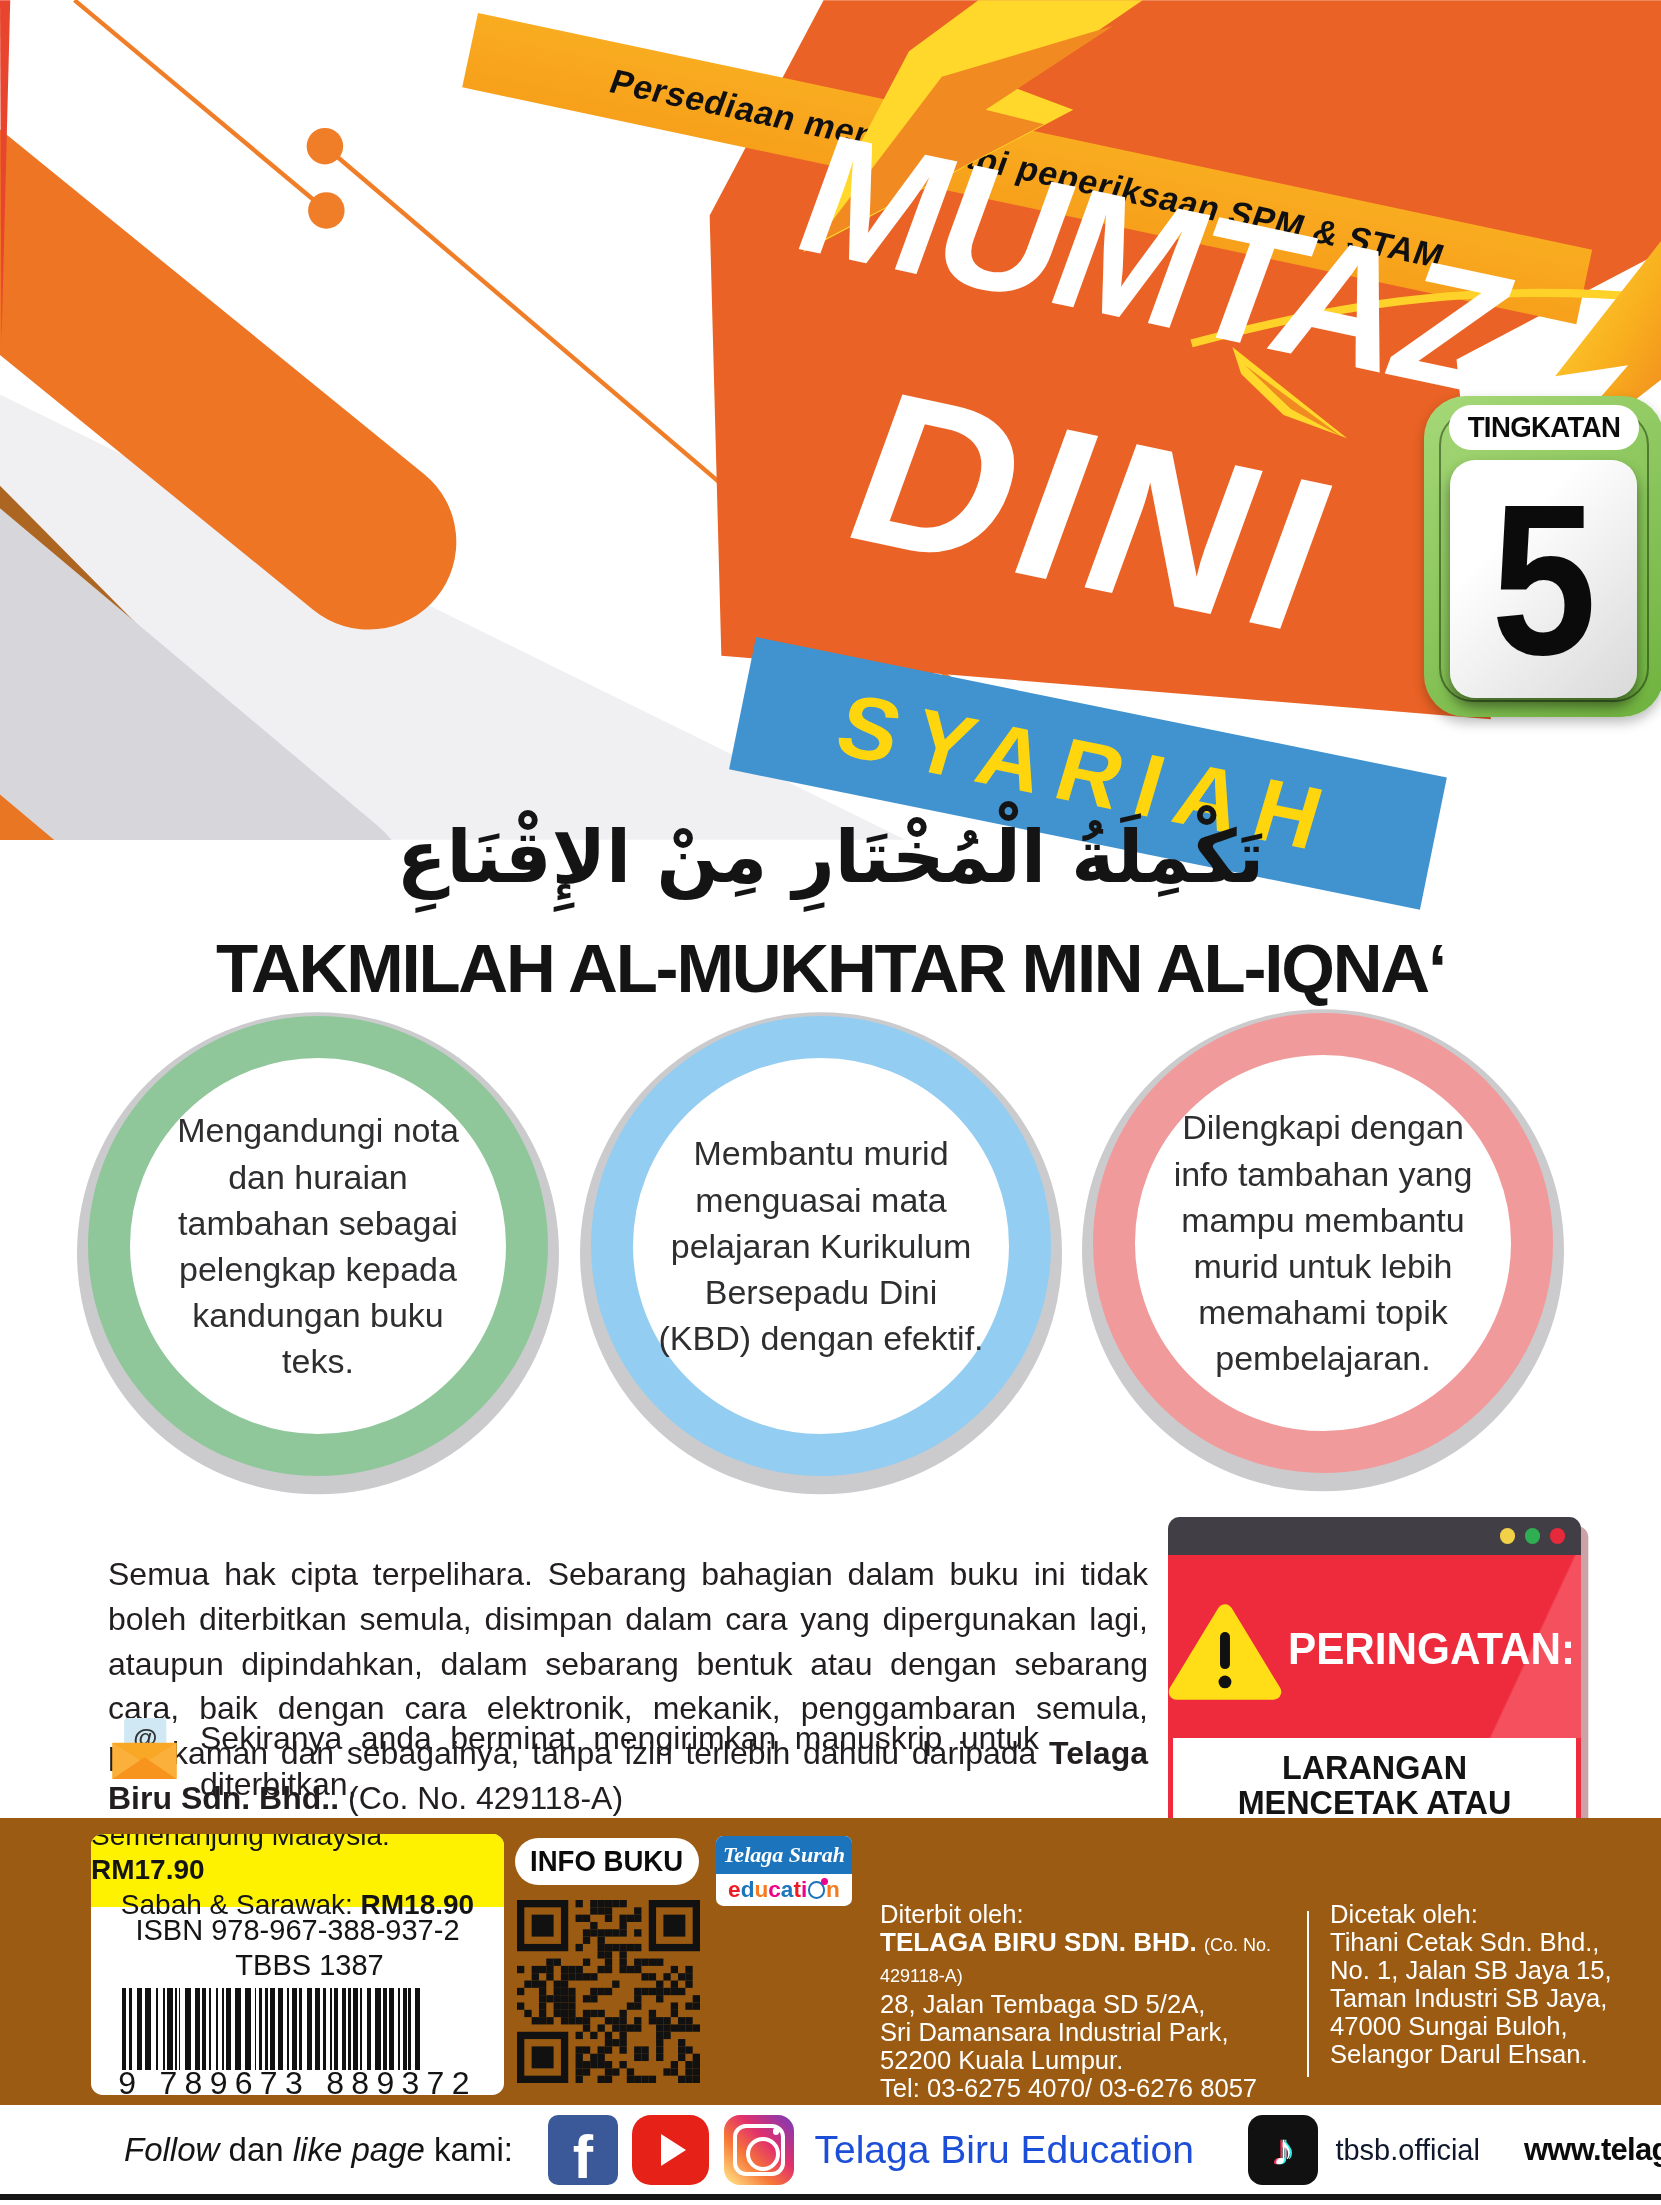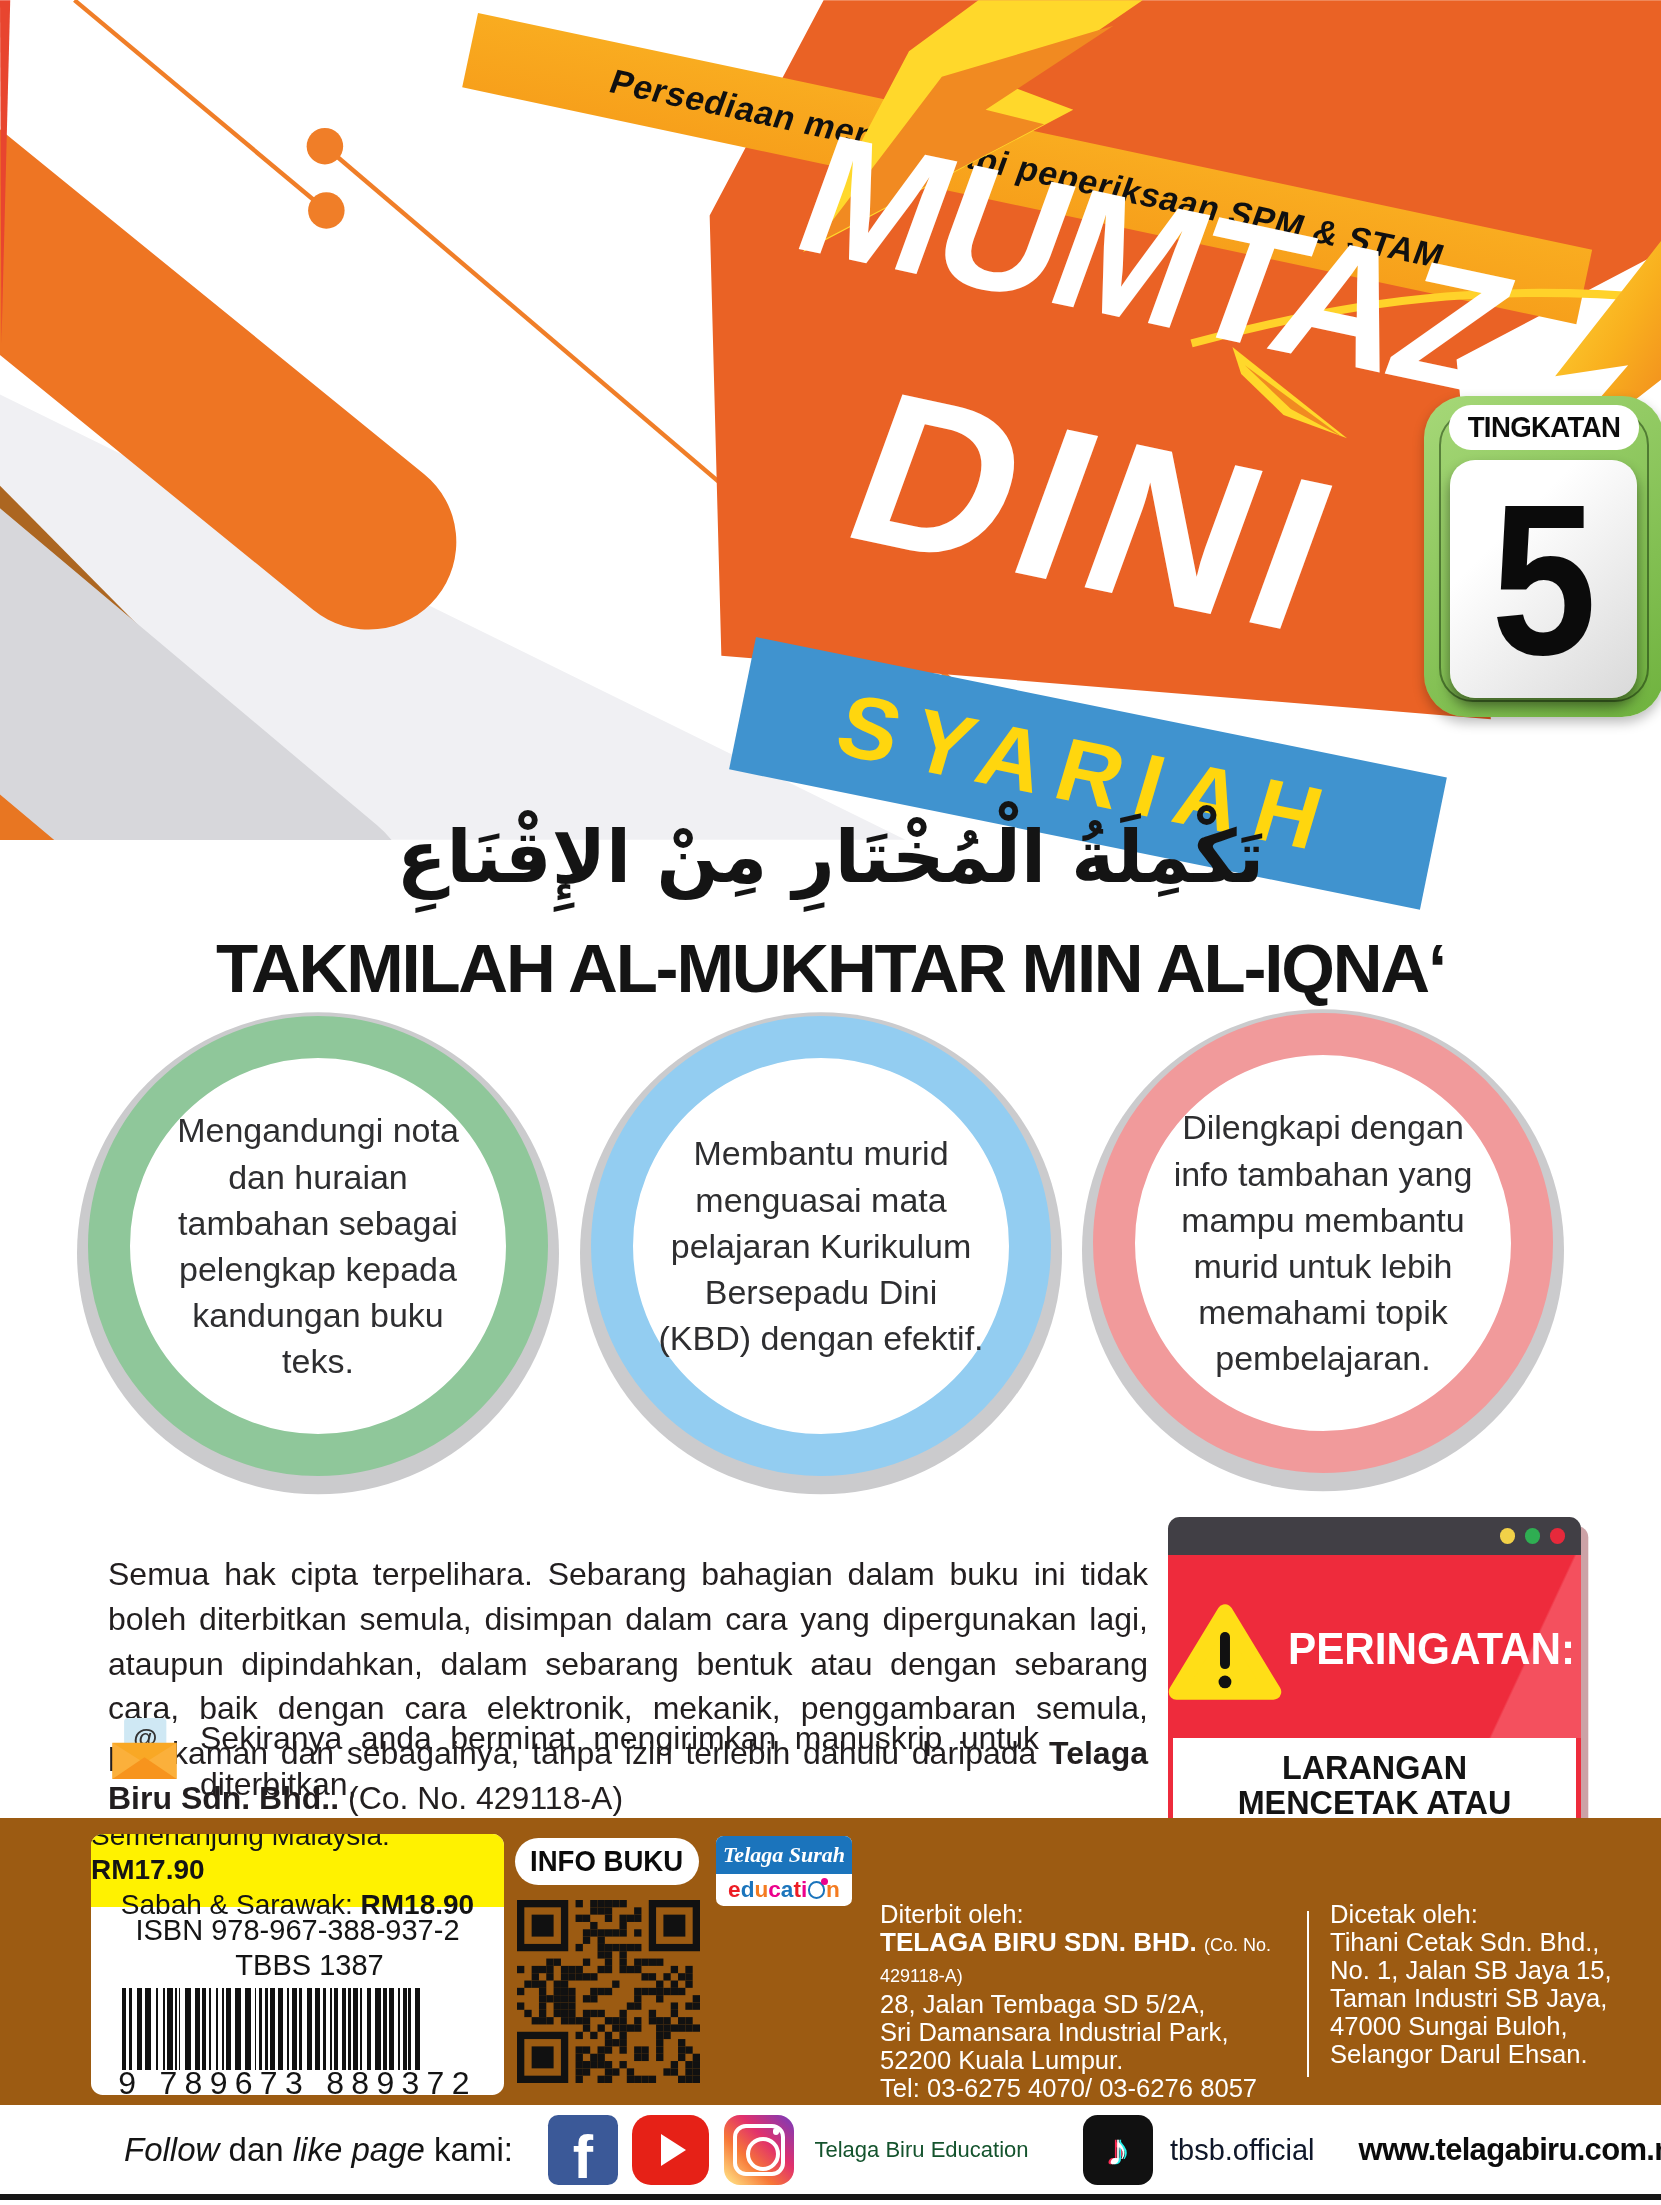--- a/index.html
+++ b/index.html
@@ -103,21 +103,21 @@
   .follow-label i{font-style:italic;}
   .sicon{width:70px;height:70px;border-radius:11.7px;position:relative;flex:none;}
   .fb{background:#3B5998;margin-left:35px;display:flex;align-items:center;justify-content:center;border-radius:10.2px;}
   .fb span{color:#fff;font-size:61px;font-weight:bold;margin-top:13px;}
   .yt{background:#E62117;margin-left:14.6px;width:77px;border-radius:19px;display:flex;align-items:center;justify-content:center;}
   .yt .tri{width:0;height:0;border-left:25px solid #fff;border-top:16px solid transparent;border-bottom:16px solid transparent;margin-left:5.8px;}
   .ig{margin-left:14.6px;background:linear-gradient(45deg,#FFDC80 5%,#F77737 35%,#E1306C 62%,#833AB4 95%);border-radius:16px;}
   .ig .frame{position:absolute;inset:8.8px;border:4.4px solid #fff;border-radius:13px;}
   .ig .lens{position:absolute;left:50%;top:50%;width:26px;height:26px;margin:-13px 0 0 -13px;border:4.4px solid #fff;border-radius:50%;}
   .ig .dot{position:absolute;right:14.6px;top:13px;width:6.6px;height:6.6px;background:#fff;border-radius:50%;}
-  .pagename{margin-left:20.4px;font-size:22px;color:#14532d;white-space:nowrap;}
+  .pagename{margin-left:20.4px;font-size:39px;color:#1d4ed8;white-space:nowrap;}
   .tiktok{background:#111;margin-left:54px;display:flex;align-items:center;justify-content:center;border-radius:14.6px;}
   .tiktok span{color:#fff;font-size:45px;font-weight:bold;text-shadow:2.2px 0 0 #25F4EE,-2.2px 0 0 #FE2C55;}
   .tthandle{margin-left:17.5px;font-size:29px;color:#0f172a;white-space:nowrap;}
   .website{margin-left:44px;font-size:31px;font-weight:900;letter-spacing:-0.7px;color:#0b0b0b;white-space:nowrap;}
   .bottom-rule{position:absolute;left:0;top:2194px;width:1661px;height:5.8px;background:#161616;z-index:8;}
 </style>
 </head>
 <body>
 
 <div class="page">

